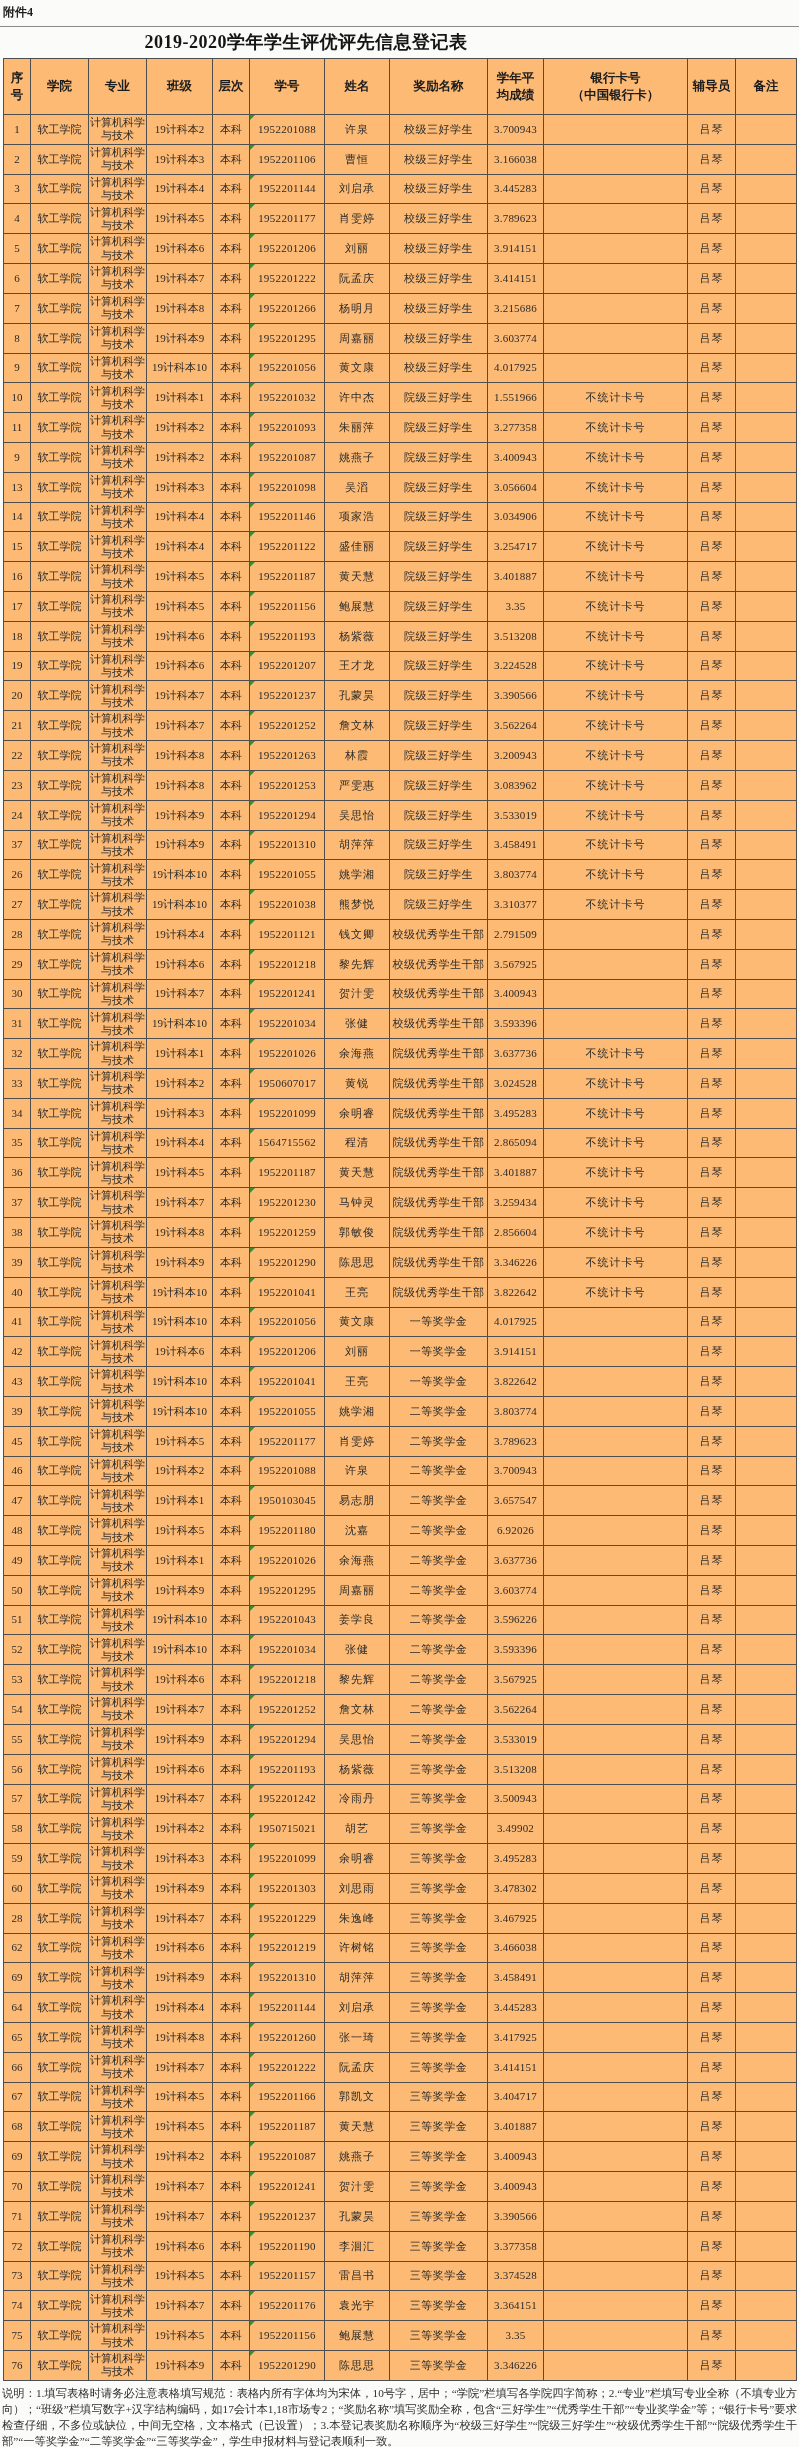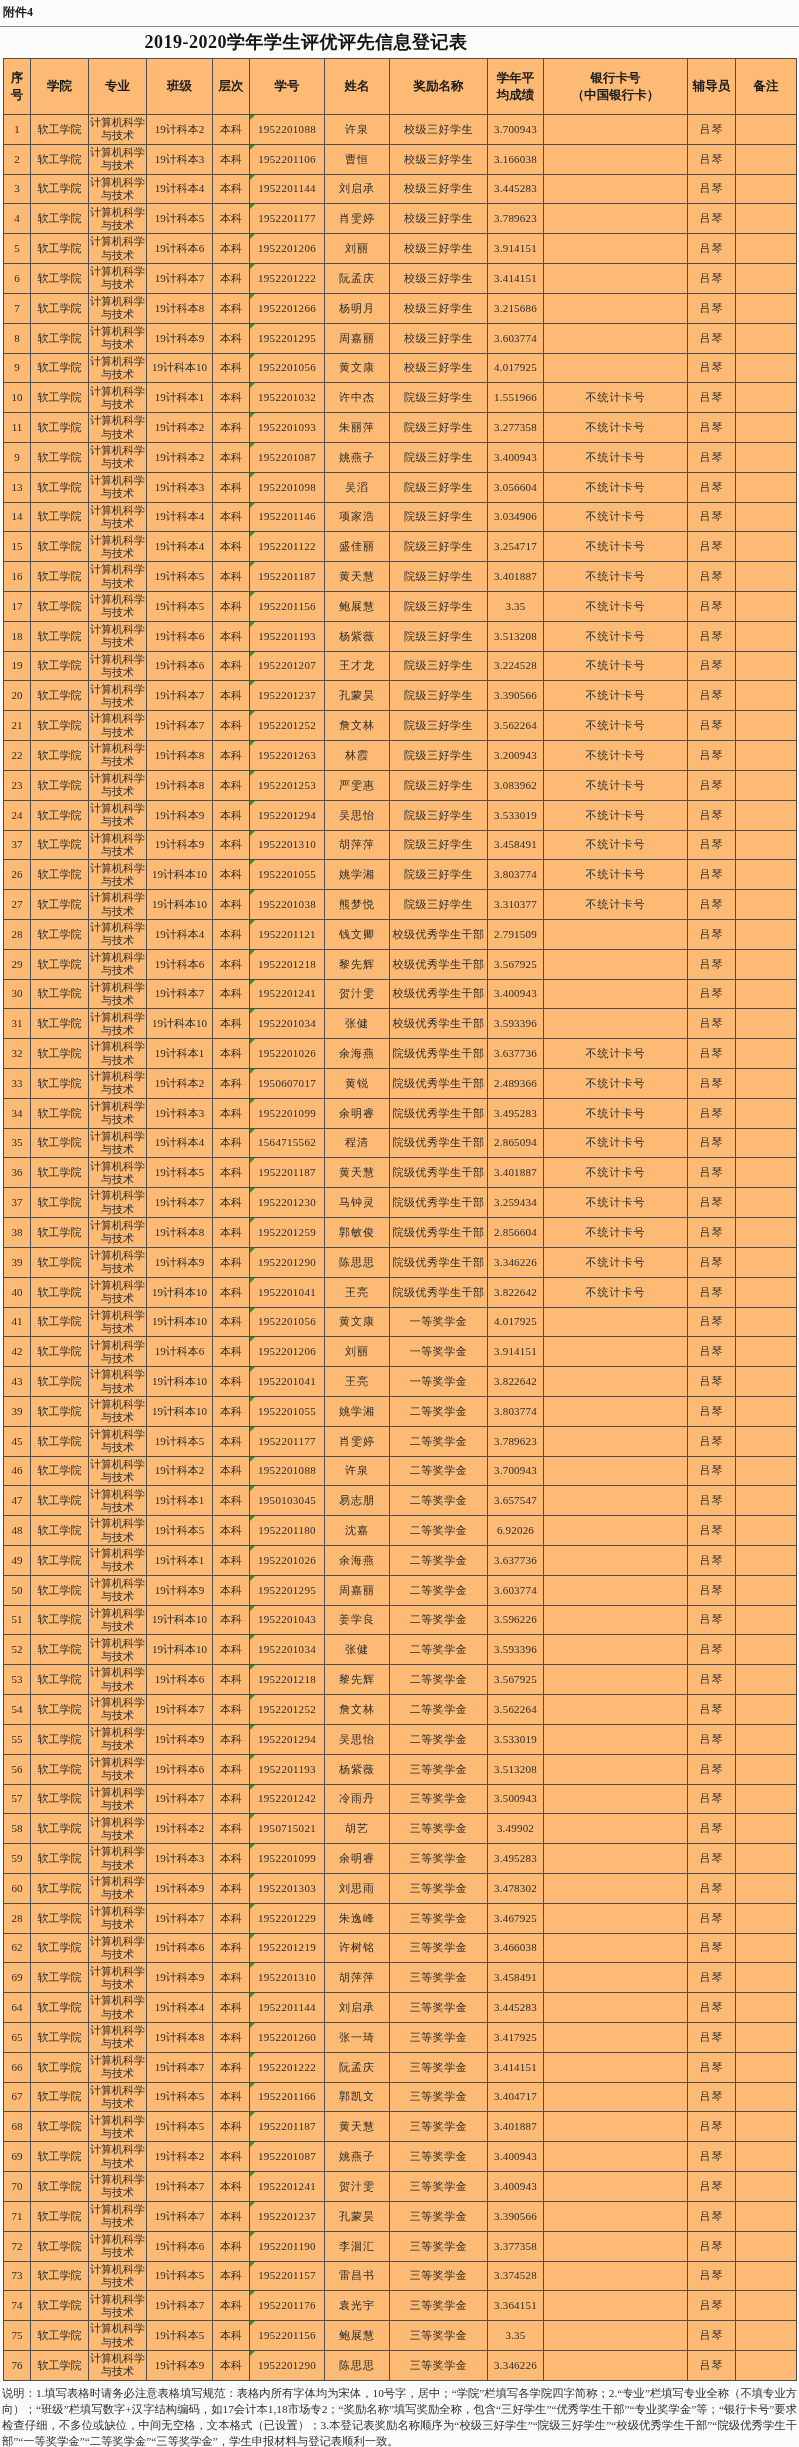--- a/index.html
+++ b/index.html
@@ -564,21 +564,21 @@
         </tr>
         <tr>
           <td class="col-index"><span>33</span></td>
           <td class="col-college"><span>软工学院</span></td>
           <td class="col-major"><span>计算机科学与技术</span></td>
           <td class="col-class"><span>19计科本2</span></td>
           <td class="col-level"><span>本科</span></td>
           <td class="col-student_id"><span class="flag"></span><span>1950607017</span></td>
           <td class="col-name"><span>黄锐</span></td>
           <td class="col-award"><span>院级优秀学生干部</span></td>
-          <td class="col-gpa"><span>2.489366</span></td>
+          <td class="col-gpa"><span>3.024528</span></td>
           <td class="col-bank_card"><span>不统计卡号</span></td>
           <td class="col-counselor"><span>吕琴</span></td>
           <td class="col-remark"><span></span></td>
         </tr>
         <tr>
           <td class="col-index"><span>34</span></td>
           <td class="col-college"><span>软工学院</span></td>
           <td class="col-major"><span>计算机科学与技术</span></td>
           <td class="col-class"><span>19计科本3</span></td>
           <td class="col-level"><span>本科</span></td>

